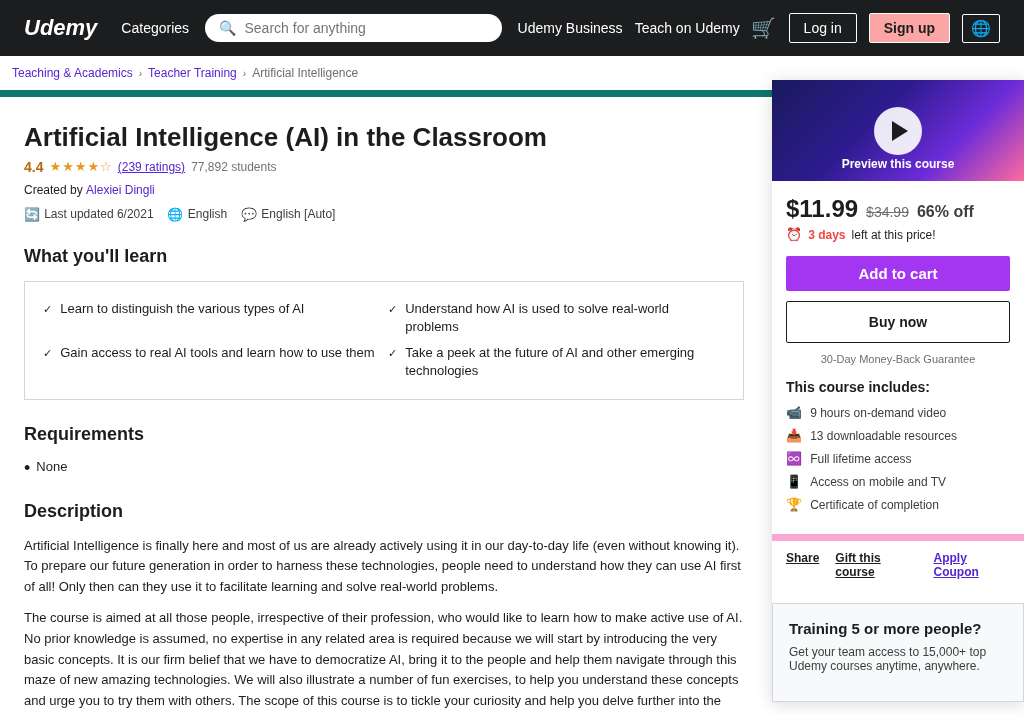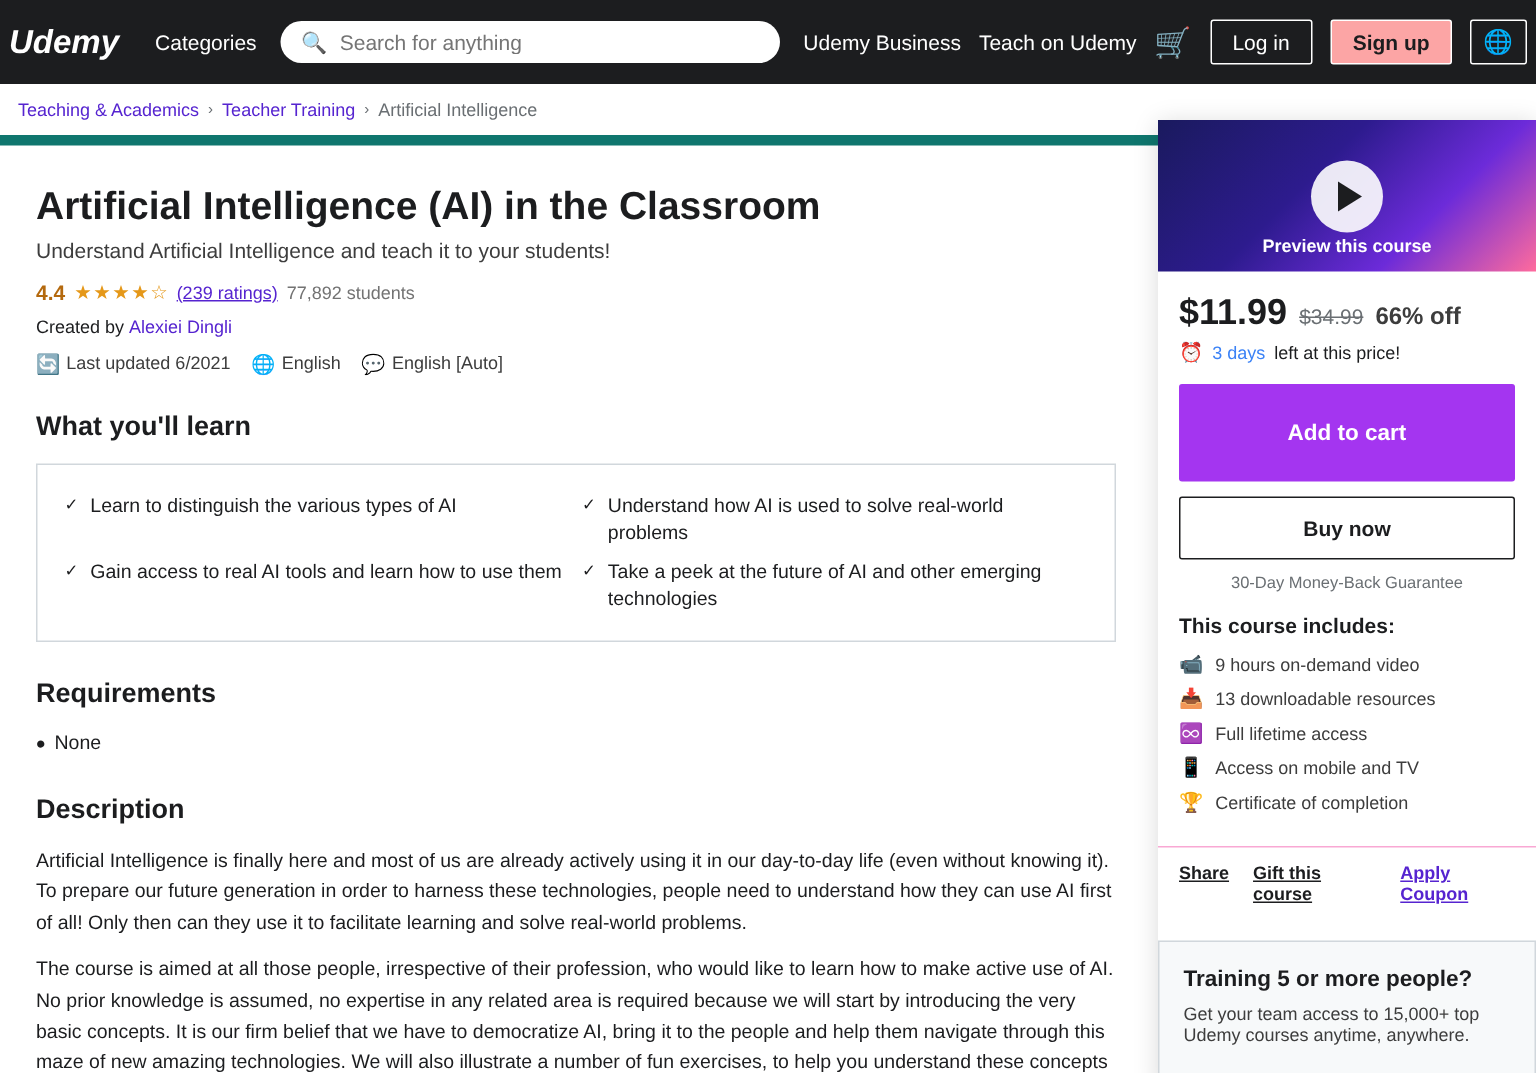--- a/index.html
+++ b/index.html
@@ -63,45 +63,45 @@
     .play-btn-circle { width: 48px; height: 48px; background: rgba(255,255,255,0.9); border-radius: 50%; display: flex; align-items: center; justify-content: center; }
     .play-triangle { width: 0; height: 0; border-left: 16px solid #1c1d1f; border-top: 10px solid transparent; border-bottom: 10px solid transparent; margin-left: 4px; }
     .preview-label { position: absolute; bottom: 10px; left: 50%; transform: translateX(-50%); color: #fff; font-size: 12px; font-weight: 600; white-space: nowrap; }
     .sidebar-body { padding: 14px; }
     .price-row { display: flex; align-items: baseline; gap: 8px; margin-bottom: 4px; }
     .price-current { font-size: 24px; font-weight: 700; }
     .price-original { font-size: 14px; color: #6a6f73; text-decoration: line-through; }
     .discount-badge { font-size: 16px; color: #3d3d3d; font-weight: 600; }
     .timer-row { display: flex; align-items: center; gap: 6px; font-size: 12px; margin-bottom: 14px; }
     .timer-icon { font-size: 13px; }
-    .timer-text { color: #3b82f6; font-weight: 400; }
-    .btn-add-cart { width: 100%; padding: 24px; background: #a435f0; color: #fff; border: none; border-radius: 2px; font-size: 15px; font-weight: 700; cursor: pointer; margin-bottom: 10px; }
+    .timer-text { color: #ef4444; font-weight: 700; }
+    .btn-add-cart { width: 100%; padding: 9px; background: #a435f0; color: #fff; border: none; border-radius: 2px; font-size: 15px; font-weight: 700; cursor: pointer; margin-bottom: 10px; }
     .btn-buy-now { width: 100%; padding: 12px; background: #fff; color: #1c1d1f; border: 1.5px solid #1c1d1f; border-radius: 2px; font-size: 14px; font-weight: 700; cursor: pointer; margin-bottom: 10px; }
     .guarantee { text-align: center; font-size: 11px; color: #6a6f73; margin-bottom: 14px; }
     .includes-title { font-size: 14px; font-weight: 700; margin-bottom: 10px; }
     .includes-list { list-style: none; }
     .includes-item { display: flex; align-items: center; gap: 8px; font-size: 12px; margin-bottom: 8px; color: #3d3d3d; }
     .inc-icon { font-size: 13px; color: #6a6f73; }
-    .sidebar-actions { display: flex; justify-content: center; gap: 16px; padding: 10px 14px; border-top: 1px solid #f9a8d4; }
+    .sidebar-actions { display: flex; justify-content: center; gap: 16px; padding: 10px 14px; border-top: 7px solid #f9a8d4; }
     .action-link { font-size: 12px; font-weight: 600; color: #1c1d1f; text-decoration: underline; cursor: pointer; }
     .action-link-purple { font-size: 12px; font-weight: 600; color: #5624d0; text-decoration: underline; cursor: pointer; }
 
     
     .training-box { background: #f7f9fa; border: 1px solid #d1d7dc; padding: 16px; margin-top: 14px; }
     .training-title { font-size: 15px; font-weight: 700; margin-bottom: 8px; }
     .training-desc { font-size: 12px; color: #3d3d3d; margin-bottom: 12px; }
 
     
     .layout-wrapper { position: relative; }
   </style>
 </head>
 <body>
 
 <header>
-  <div style="display:flex;align-items:center;padding:0 6px;height:56px;background:#1c1d1f;gap:16px;">
+  <div style="display:flex;align-items:center;padding:0 24px;height:56px;background:#1c1d1f;gap:16px;">
     <span class="logo">Udemy</span>
     <button class="header-btn">Categories</button>
     <div class="search-bar">
       <span class="search-icon-wrap">🔍</span>
       <input type="text" placeholder="Search for anything" style="">
     </div>
     <div class="header-right">
       <button class="header-btn">Udemy Business</button>
       <button class="header-btn">Teach on Udemy</button>
       <span class="cart-icon">🛒</span>
@@ -119,21 +119,20 @@
   <span class="breadcrumb-sep">›</span>
   <span>Artificial Intelligence</span>
 </nav>
 
 <div class="layout-wrapper">
   <div class="page-body">
 
     <main class="main-content">
 
       <h1 class="course-title">Artificial Intelligence (AI) in the Classroom</h1>
-      <p class="course-subtitle">Understand Artificial Intelligence and teach it to your students!</p>
 
       <div class="rating-row">
         <span class="rating-num">4.4</span>
         <div class="stars">
           <span class="star">★</span>
           <span class="star">★</span>
           <span class="star">★</span>
           <span class="star">★</span>
           <span class="star-half">☆</span>
         </div>

